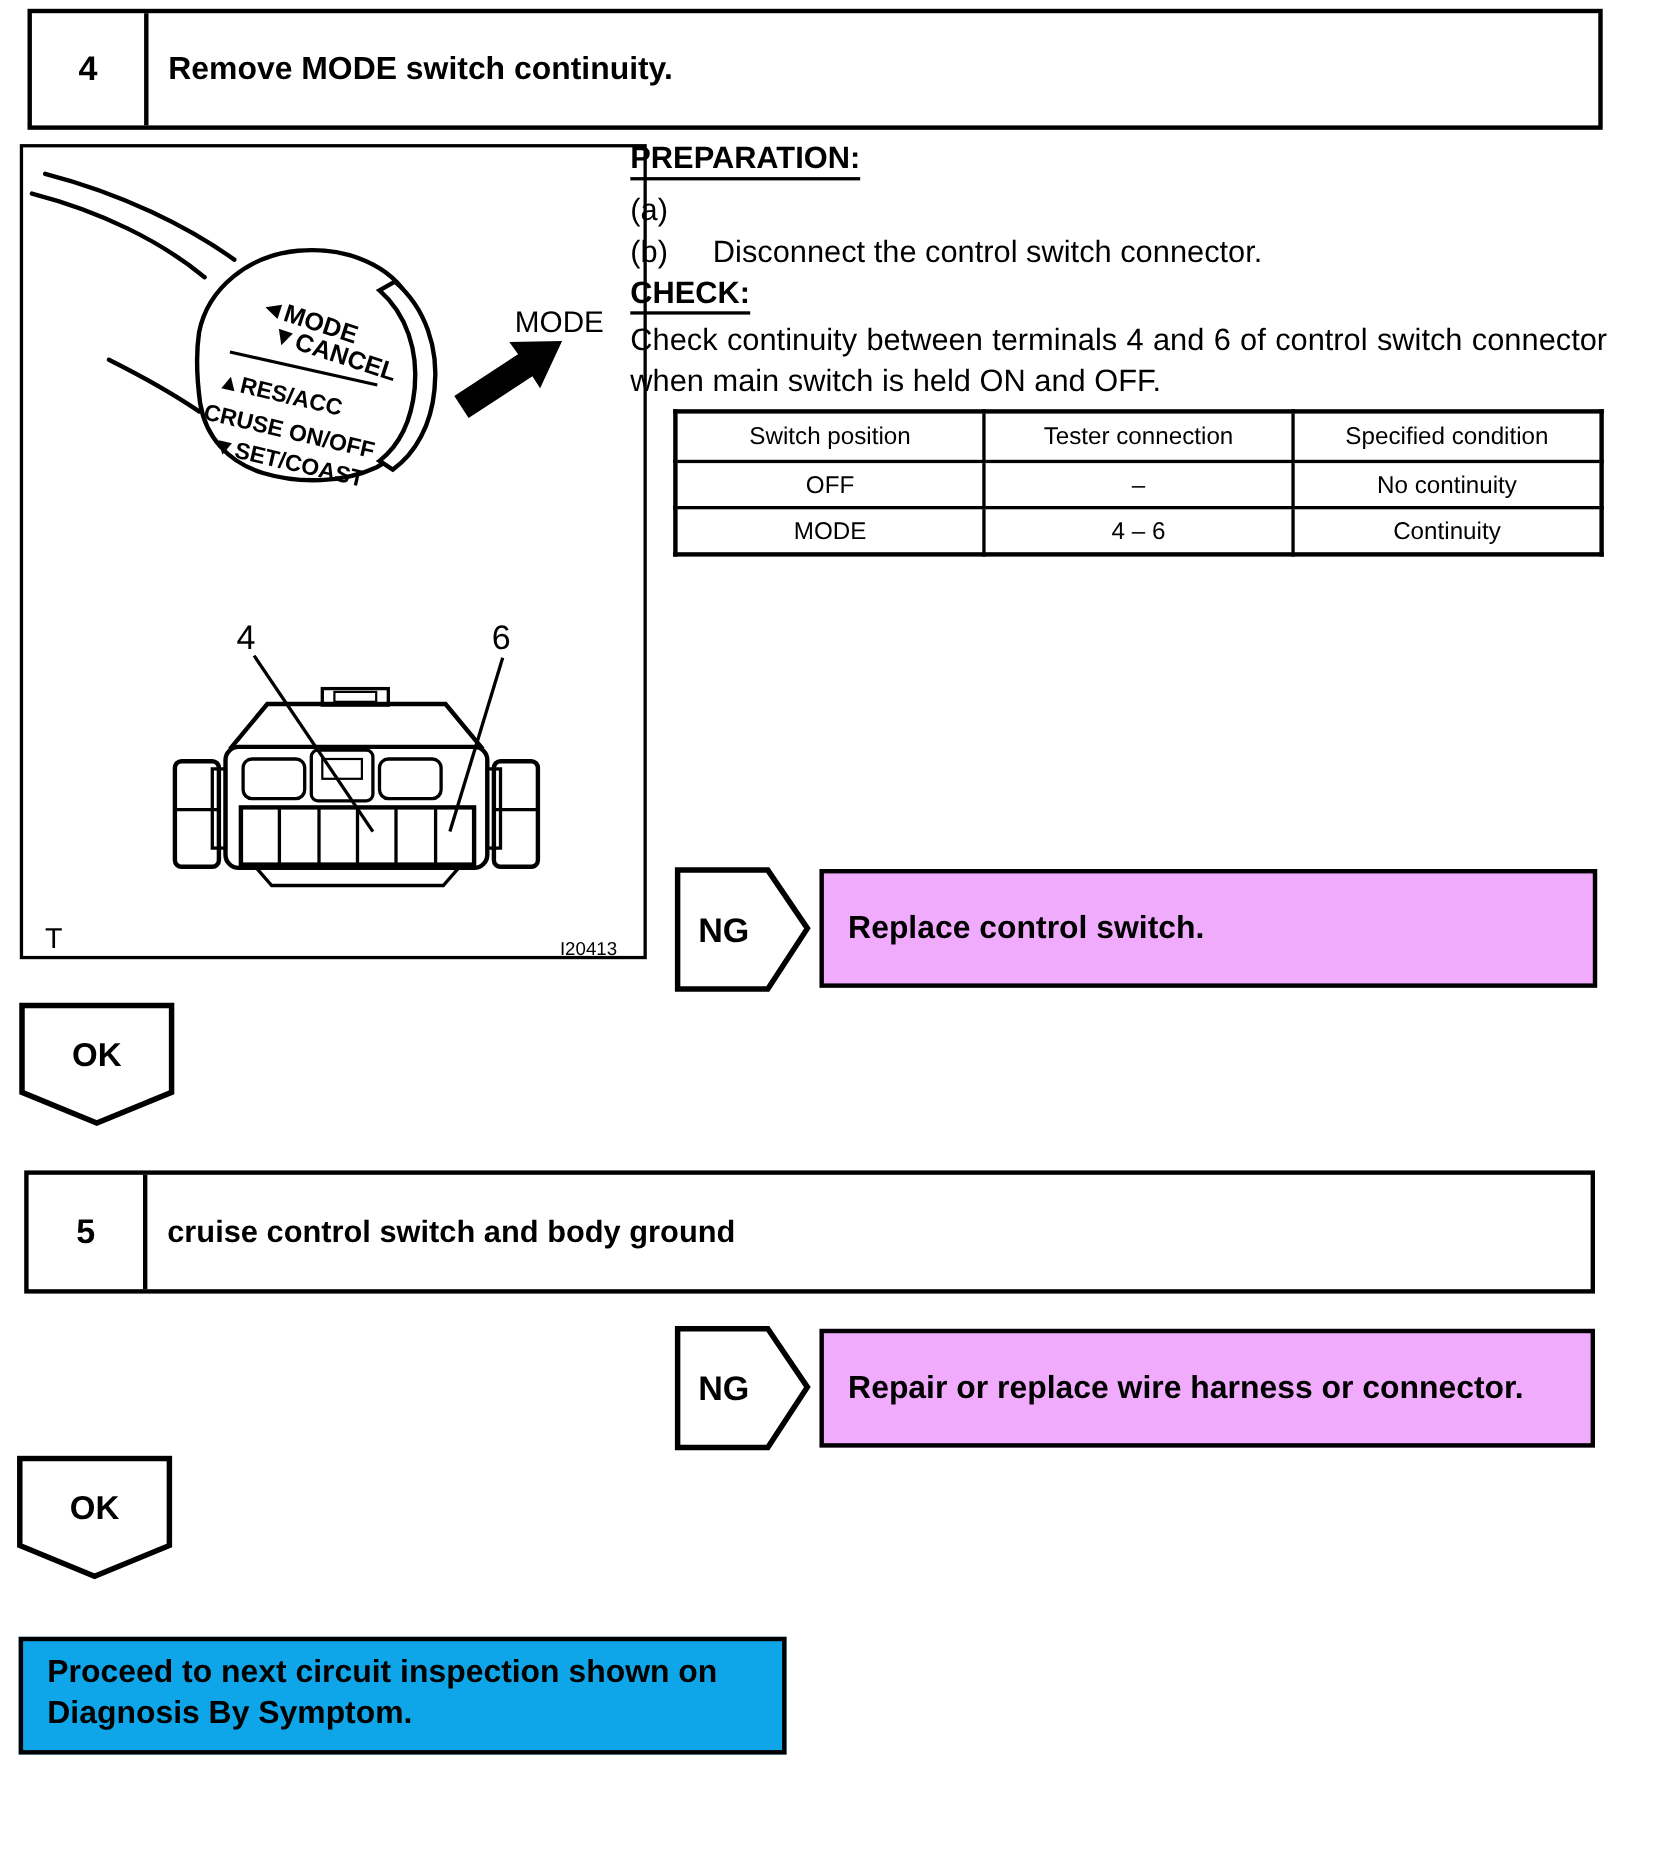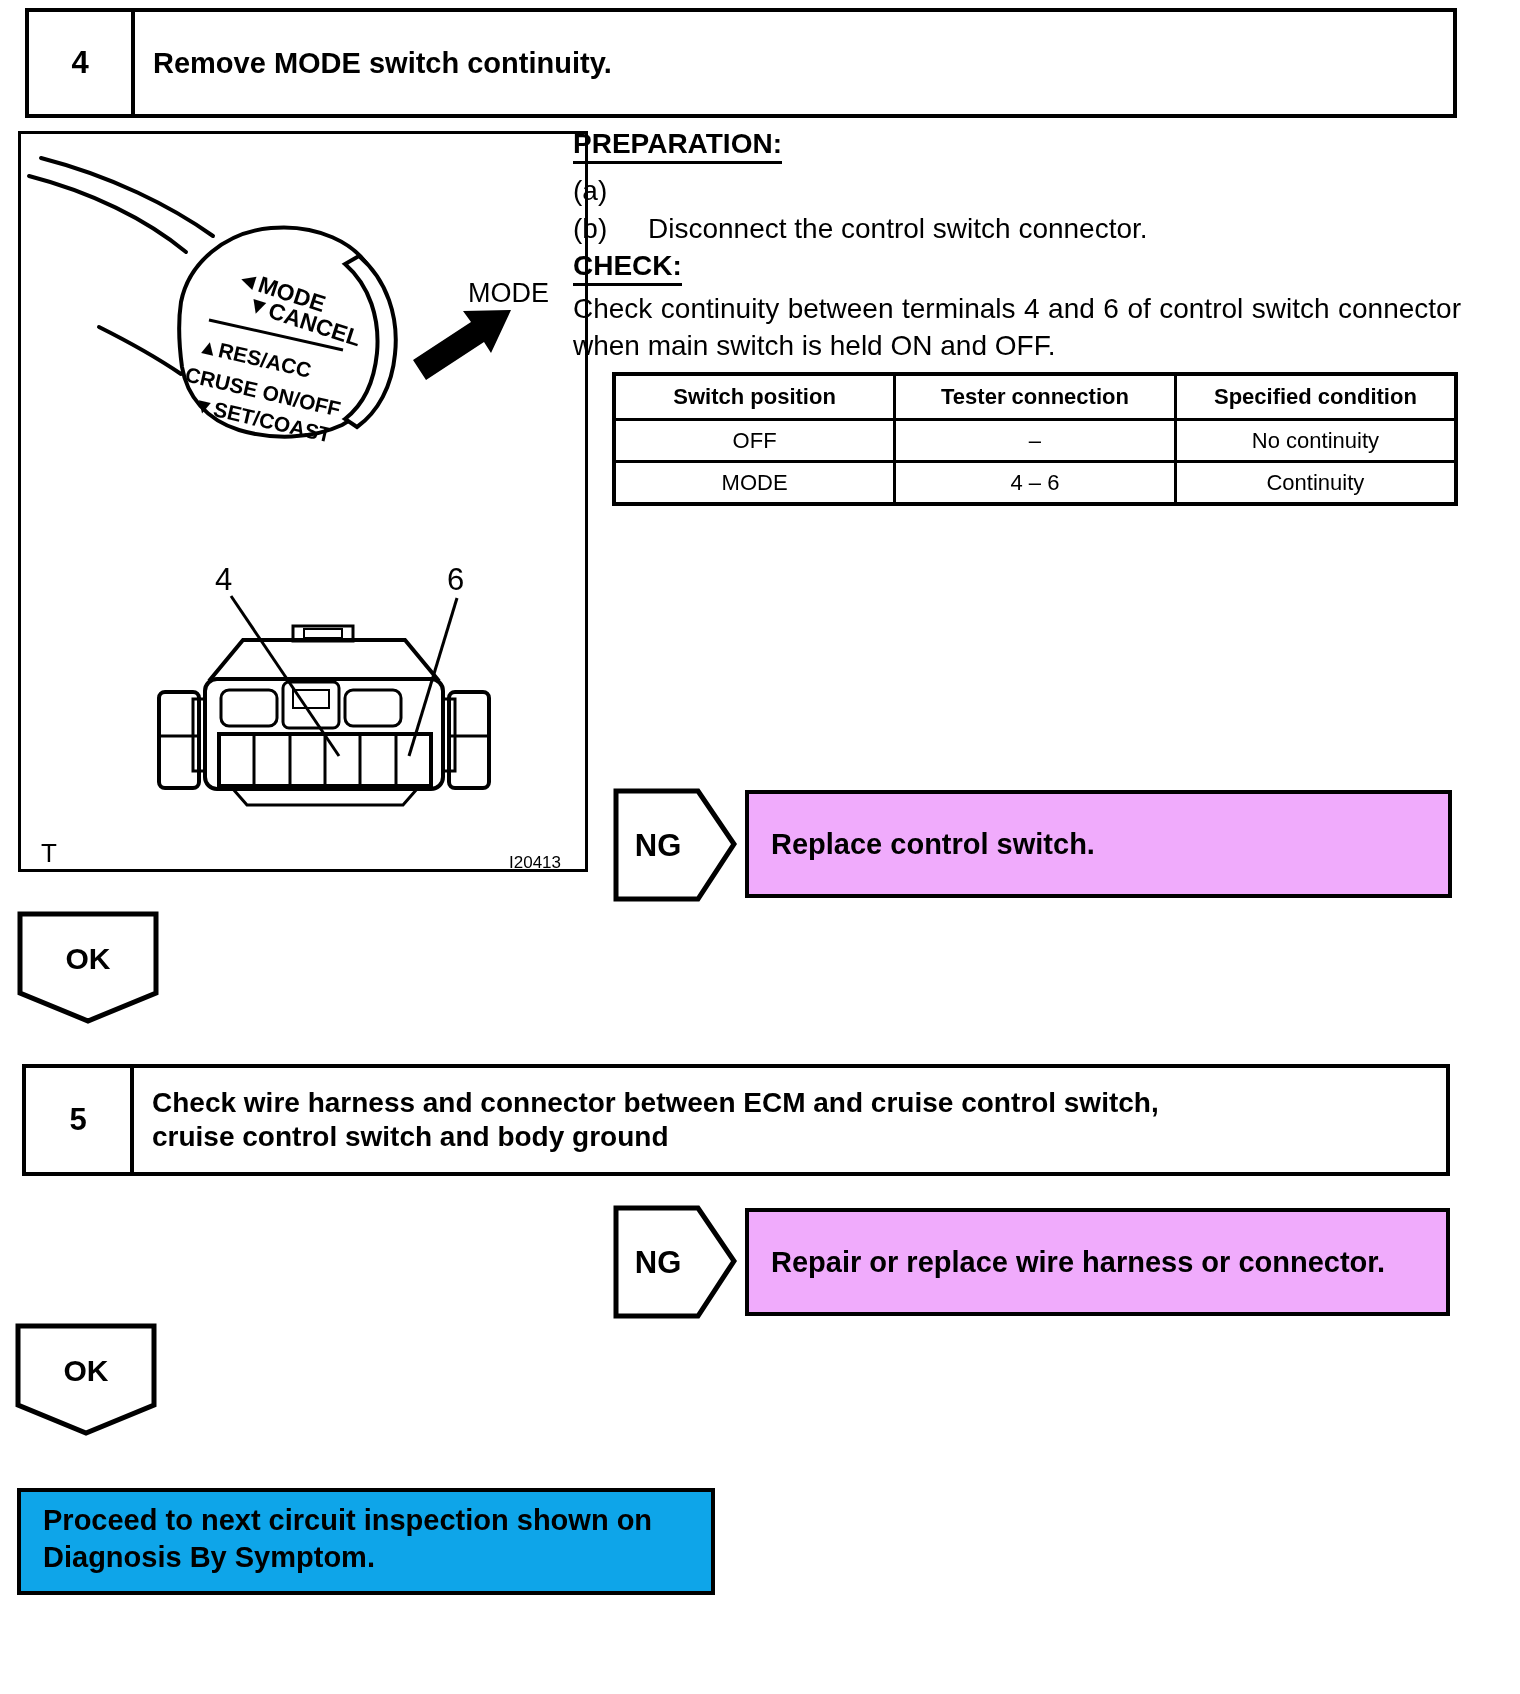--- a/index.html
+++ b/index.html
@@ -22,21 +22,21 @@
                border-bottom:3px solid #000;padding-bottom:1px;}
   .prep-item{display:flex;font-size:28px;line-height:38px;}
   .prep-label{width:75px;flex:0 0 75px;}
   .para{font-size:28px;line-height:37px;text-align:justify;}
 
   
   table.spec{border-collapse:collapse;width:846px;table-layout:fixed;}
   table.spec th,table.spec td{border:3px solid #000;text-align:center;
       font-size:22px;font-weight:normal;padding:0;}
   table.spec{border:4px solid #000;}
-  table.spec th{height:42px;font-weight:bold;}
+  table.spec th{height:42px;}
   table.spec td{height:39px;}
 
   
   .action-box{border:4px solid #000;box-sizing:border-box;display:flex;
               align-items:center;padding-left:22px;font-weight:bold;font-size:29px;background:#f0abfc;}
   .final-box{border:4px solid #000;box-sizing:border-box;padding:10px 0 0 22px;
              font-weight:bold;font-size:29px;line-height:37px;background:#0ea5e9;}
 
   svg text{font-family:"Liberation Sans",sans-serif;}
 </style>
@@ -165,21 +165,20 @@
   <div class="abs" style="left:17px;top:911px;width:142px;height:114px;">
     <svg width="142" height="114" viewBox="0 0 142 114">
       <polygon points="3,3 139,3 139,82 71,110 3,82" fill="#fff" stroke="#000" stroke-width="5"></polygon>
       <text x="71" y="58" font-size="30" font-weight="bold" text-anchor="middle">OK</text>
     </svg>
   </div>
 
   <div class="abs step-box" style="left:22px;top:1064px;width:1428px;height:112px;">
     <div class="step-num" style="width:104px;">5</div>
     <div class="step-title" style="font-size:28px;line-height:34px;">
-      <div>Check wire harness and connector between ECM and cruise control switch,</div>
       <div>cruise control switch and body ground</div>
     </div>
   </div>
 
   <div class="abs" style="left:613px;top:1205px;width:126px;height:114px;">
     <svg width="126" height="114" viewBox="0 0 126 114">
       <polygon points="3,3 85,3 121,56 85,111 3,111" fill="#fff" stroke="#000" stroke-width="5"></polygon>
       <text x="45" y="68" font-size="31" font-weight="bold" text-anchor="middle">NG</text>
     </svg>
   </div>

